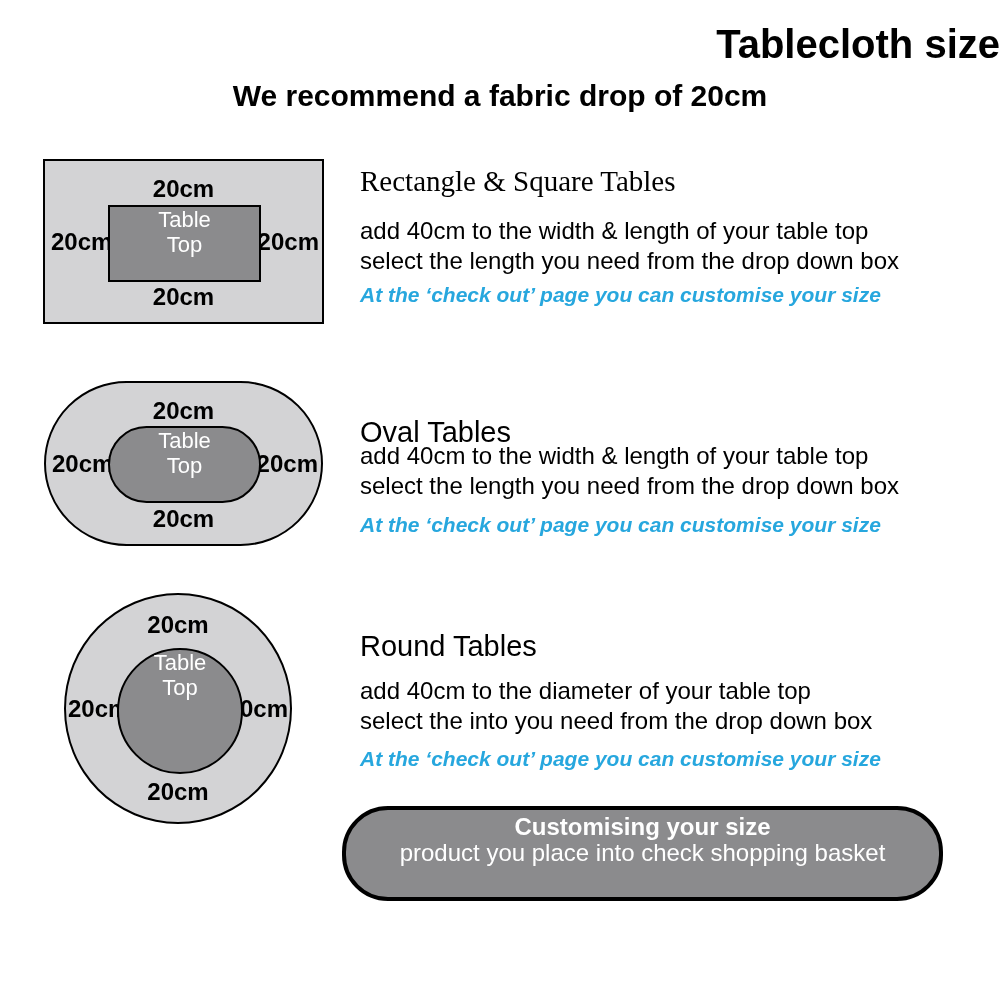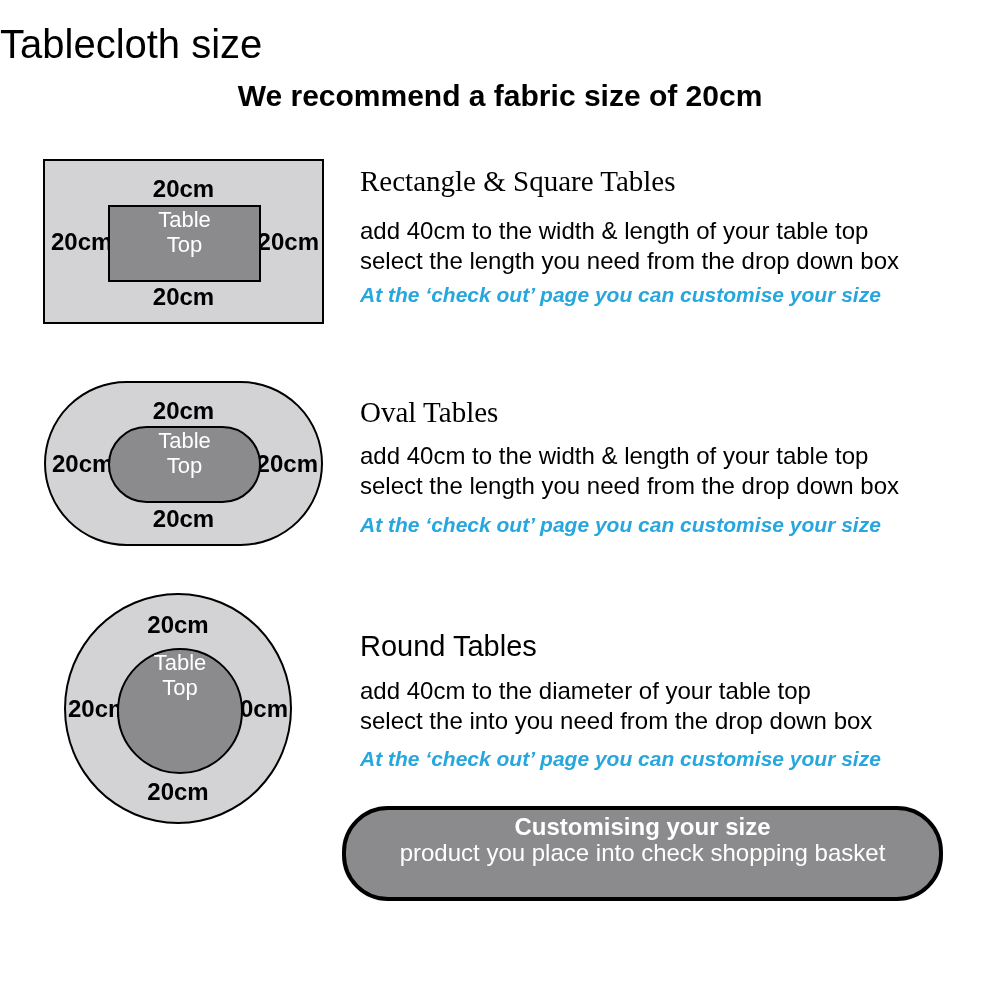--- a/index.html
+++ b/index.html
@@ -9,21 +9,21 @@
     height: 1000px;
     background: #ffffff;
     font-family: "Liberation Sans", "DejaVu Sans", sans-serif;
     color: #000000;
     overflow: hidden;
   }
 
   
   .title {
     position: absolute; top: 22px; left: 0; width: 100%;
-    text-align: left; font-size: 40px; font-weight: normal;
+    text-align: right; font-size: 40px; font-weight: bold;
   }
   .subtitle {
     position: absolute; top: 79px; left: 0; width: 100%;
     text-align: center; font-size: 30px; font-weight: bold;
   }
 
   
   .diagram {
     position: absolute;
     background: var(--cloth-gray, #D3D3D5);
@@ -65,21 +65,21 @@
   .section-body {
     position: absolute; left: 360px;
     font-size: 24px; line-height: 30px; white-space: nowrap;
   }
   .section-note {
     position: absolute; left: 360px;
     font-size: 21px; font-weight: bold; font-style: italic;
     color: var(--note-blue, #27A7DE); white-space: nowrap;
   }
   #heading-1 { top: 165px; font-family: Liberation Serif, serif; }  #body-1 { top: 216px; }  #note-1 { top: 283px; }
-  #heading-2 { top: 396px; font-family: Liberation Serif, serif; }  #body-2 { top: 441px; }  #note-2 { top: 513px; }
+  #heading-2 { top: 416px; }  #body-2 { top: 441px; }  #note-2 { top: 513px; }
   #heading-3 { top: 630px; }  #body-3 { top: 676px; }  #note-3 { top: 747px; }
 
   
   .footer-box {
     position: absolute; left: 342px; top: 806px; width: 601px; height: 95px;
     box-sizing: border-box;
     background: var(--footer-gray, #8B8B8D);
     border: 4px solid #000;
     border-radius: 46px;
     color: #ffffff; text-align: center;
@@ -87,21 +87,21 @@
     padding-top: 4px;
   }
   .footer-box .fb-heading { font-weight: bold; }
 </style>
 </head>
 <body>
 
 <div class="canvas">
 
   <div class="title">Tablecloth size</div>
-  <div class="subtitle">We recommend a fabric size of 20cm</div>
+  <div class="subtitle">We recommend a fabric drop of 20cm</div>
 
   <div class="diagram" id="diagram-rect">
     <span class="m-label m-top">20cm</span>
     <span class="m-label m-bottom">20cm</span>
     <span class="m-label m-left">20cm</span>
     <span class="m-label m-right">20cm</span>
     <div class="tabletop" id="tabletop-rect">
       <span>Table</span>
       <span>Top</span>
     </div>

